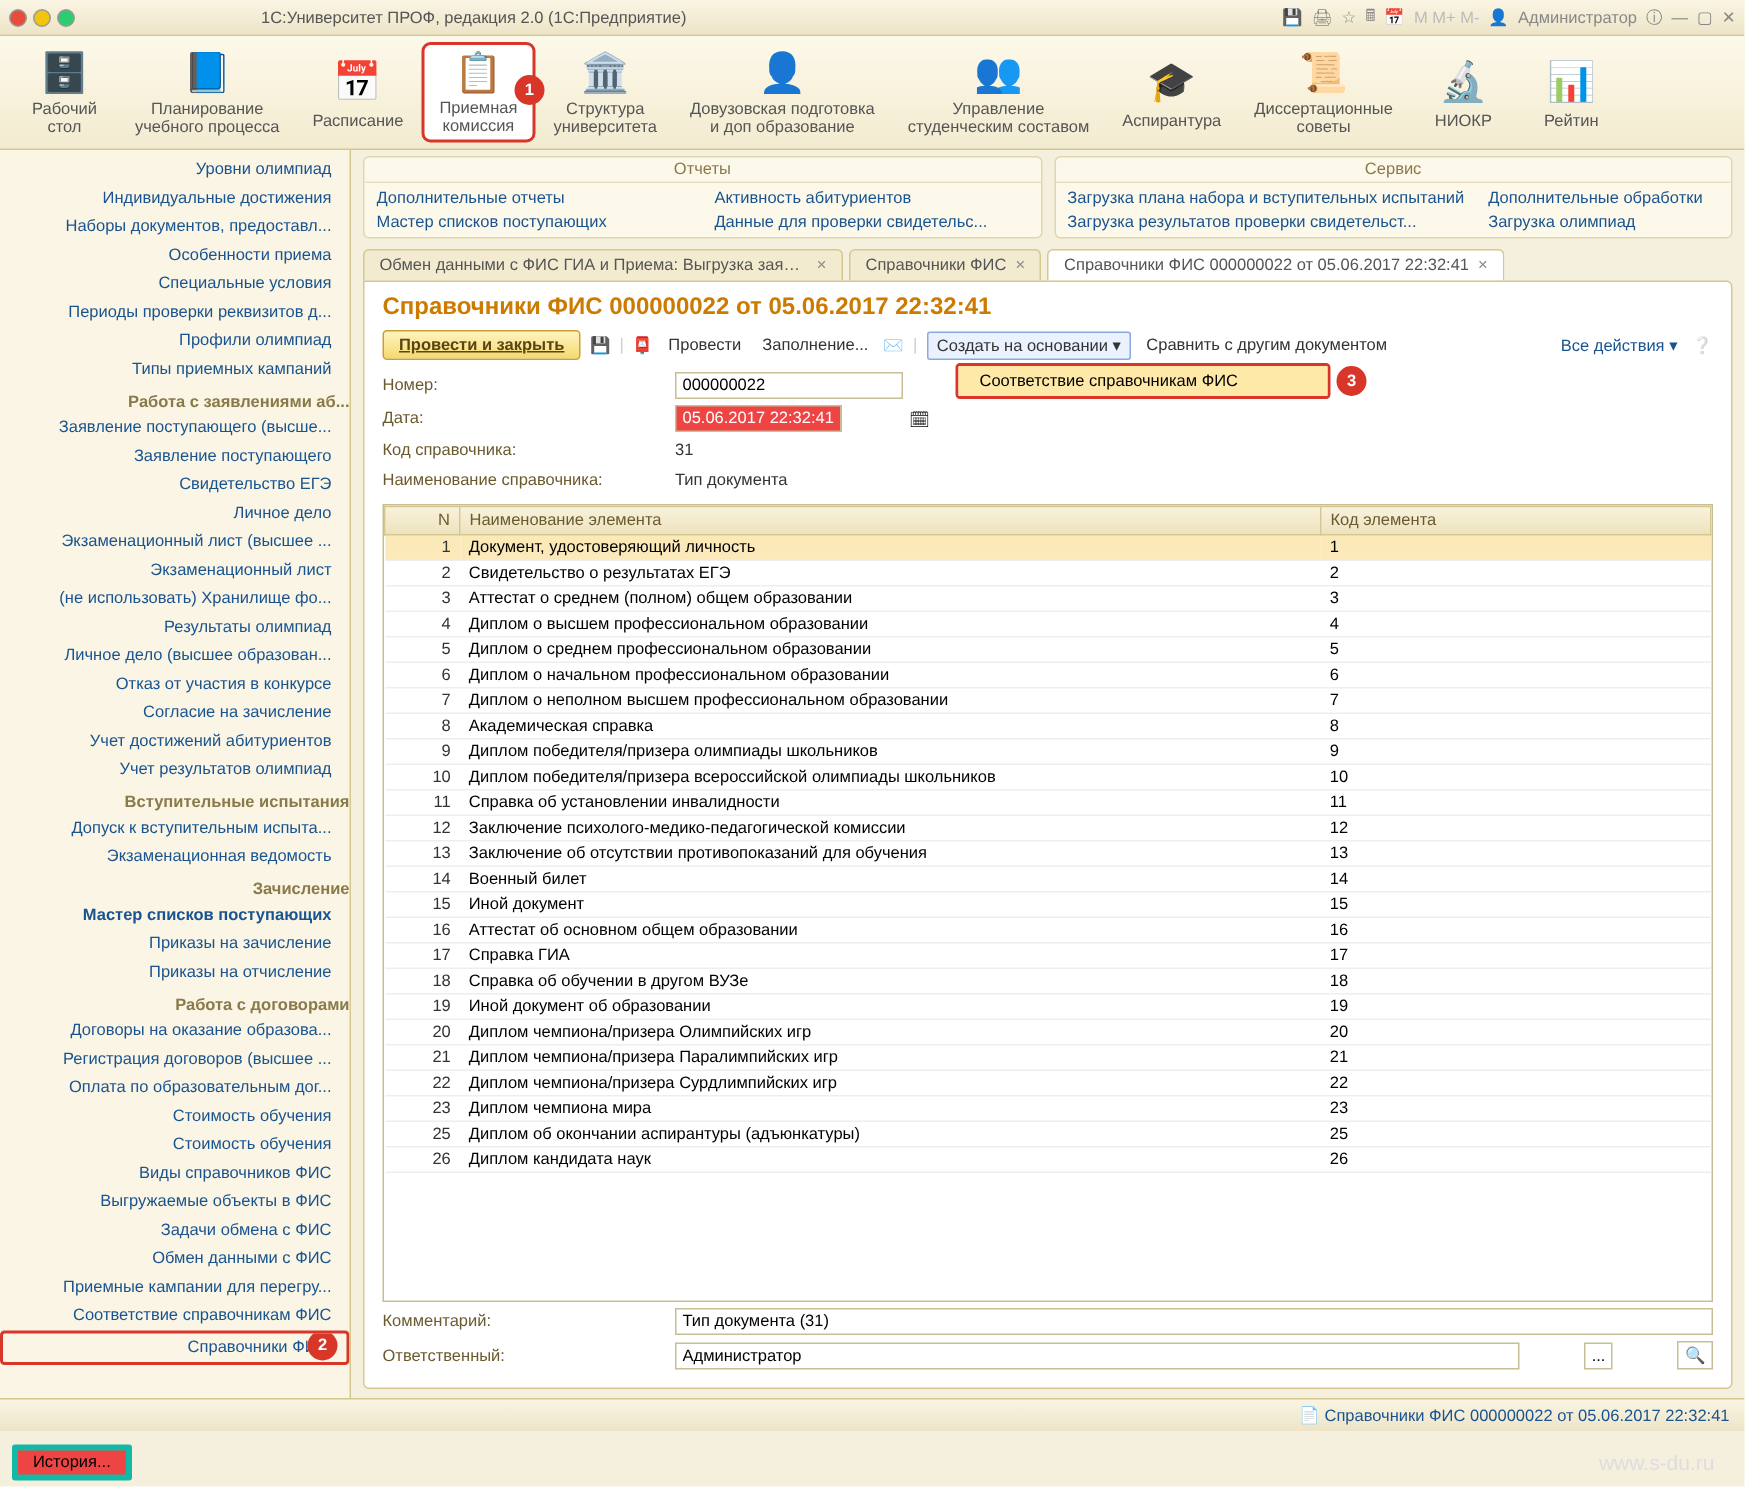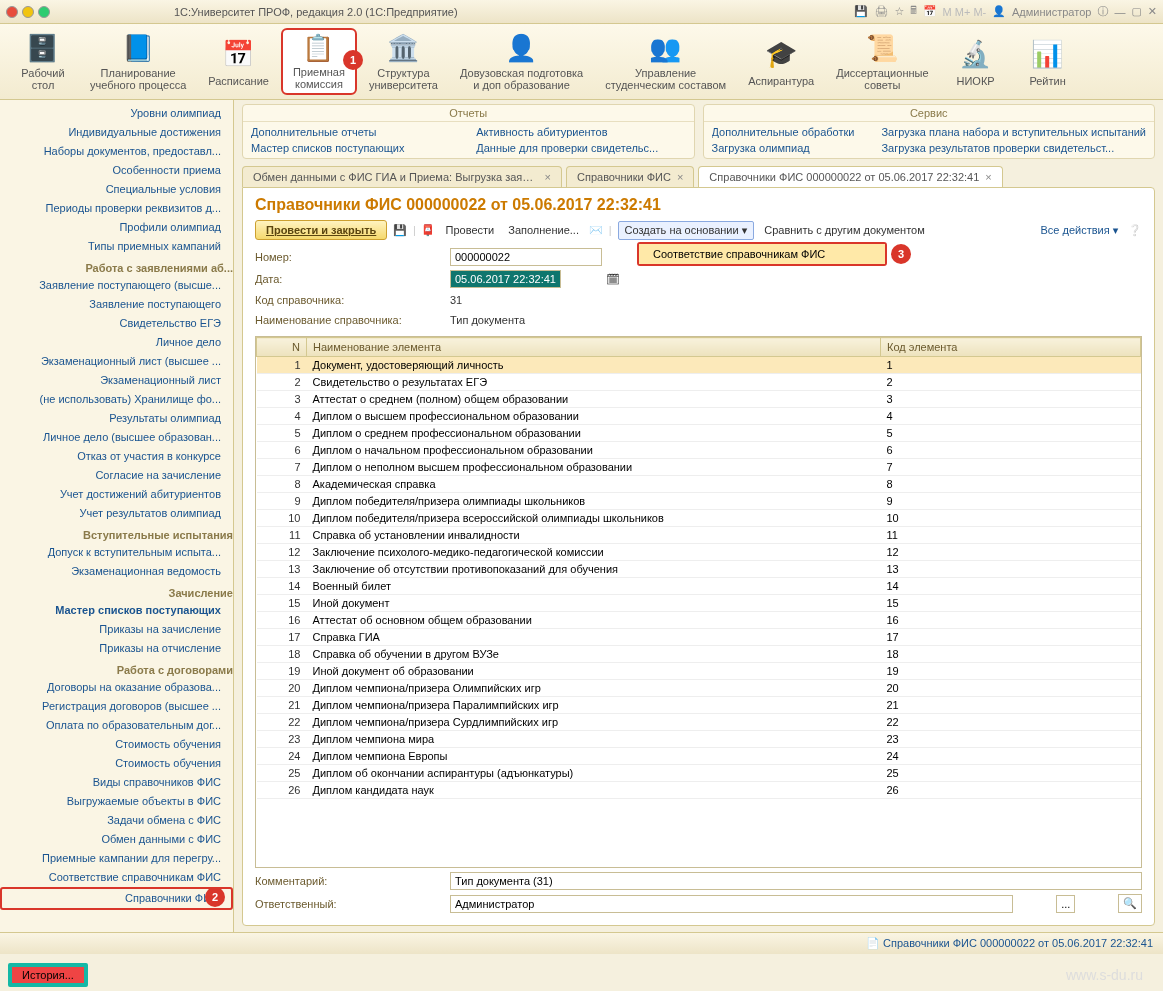--- a/index.html
+++ b/index.html
@@ -37,21 +37,21 @@
 .doc-title{color:#cc7a00;font-size:16px;font-weight:bold;margin-bottom:6px;}
 .doc-toolbar{display:flex;align-items:center;gap:6px;margin-bottom:8px;position:relative;}
 .btn-primary{background:linear-gradient(#fff3c0,#f5d96e);border:1px solid #cca030;border-radius:3px;padding:3px 10px;font-weight:bold;color:#5a4510;text-decoration:underline;}
 .tb-link{color:#333;padding:2px 4px;}
 .tb-sep{color:#ccc;}
 .dropdown{position:absolute;top:22px;left:382px;background:#fff;border:2px solid #d9362a;border-radius:3px;z-index:10;width:250px;}
 .dd-item{padding:4px 14px;background:#ffe9a8;cursor:pointer;}
 .form-row{display:flex;align-items:center;margin-bottom:4px;gap:43px;}
 .form-label{width:152px;color:#6b5a2e;}
 .form-input{border:1px solid #c8bd95;padding:2px 4px;background:#fff;min-width:110px;}
-.form-input.sel{background:#0f766e;color:#fff;}
+.form-input.sel{background:#ef4444;color:#fff;}
 .form-static{color:#333;padding:2px 0;}
 .table-wrap{flex:1;border:1px solid #c8bd95;overflow:auto;margin:4px 0;}
 table{width:100%;border-collapse:collapse;}
 th{background:linear-gradient(#f8f2dc,#ede2bd);border:1px solid #d4c890;padding:3px 6px;text-align:left;color:#6b5a2e;font-weight:normal;}
 th.n{width:50px;text-align:right;}
 th.code{width:260px;}
 td{border-bottom:1px solid #eee;padding:2px 6px;}
 td.n{text-align:right;color:#333;}
 tr.sel td{background:#fce9ba;}
 .statusbar{height:22px;background:linear-gradient(#faf5e4,#ede4c7);border-top:1px solid #d4c890;display:flex;align-items:center;padding:0 10px;}
@@ -190,26 +190,26 @@
             <div class="panel-col">
               <div class="panel-link">Активность абитуриентов</div>
               <div class="panel-link">Данные для проверки свидетельс...</div>
             </div>
           </div>
       </div>
       <div class="panel">
         <div class="panel-title">Сервис</div>
         <div class="panel-body" id="panel-right">
             <div class="panel-col">
+              <div class="panel-link">Загрузка плана набора и вступительных испытаний</div>
+              <div class="panel-link">Загрузка результатов проверки свидетельст...</div>
+            </div>
+            <div class="panel-col">
               <div class="panel-link">Дополнительные обработки</div>
               <div class="panel-link">Загрузка олимпиад</div>
-            </div>
-            <div class="panel-col">
-              <div class="panel-link">Загрузка плана набора и вступительных испытаний</div>
-              <div class="panel-link">Загрузка результатов проверки свидетельст...</div>
             </div>
           </div>
       </div>
     </div>
 
     <div class="tabs" id="tabs">
         <div class="tab">
           <span style="overflow: hidden; text-overflow: ellipsis; white-space: nowrap;">Обмен данными с ФИС ГИА и Приема: Выгрузка заявлений абиту...</span>
           <span class="tab-close">×</span>
         </div>
@@ -381,25 +381,20 @@
                 <td class="n">22</td>
                 <td>Диплом чемпиона/призера Сурдлимпийских игр</td>
                 <td>22</td>
               </tr>
               <tr>
                 <td class="n">23</td>
                 <td>Диплом чемпиона мира</td>
                 <td>23</td>
               </tr>
               <tr>
-                <td class="n">24</td>
-                <td>Диплом чемпиона Европы</td>
-                <td>24</td>
-              </tr>
-              <tr>
                 <td class="n">25</td>
                 <td>Диплом об окончании аспирантуры (адъюнкатуры)</td>
                 <td>25</td>
               </tr>
               <tr>
                 <td class="n">26</td>
                 <td>Диплом кандидата наук</td>
                 <td>26</td>
               </tr>
             </tbody>

